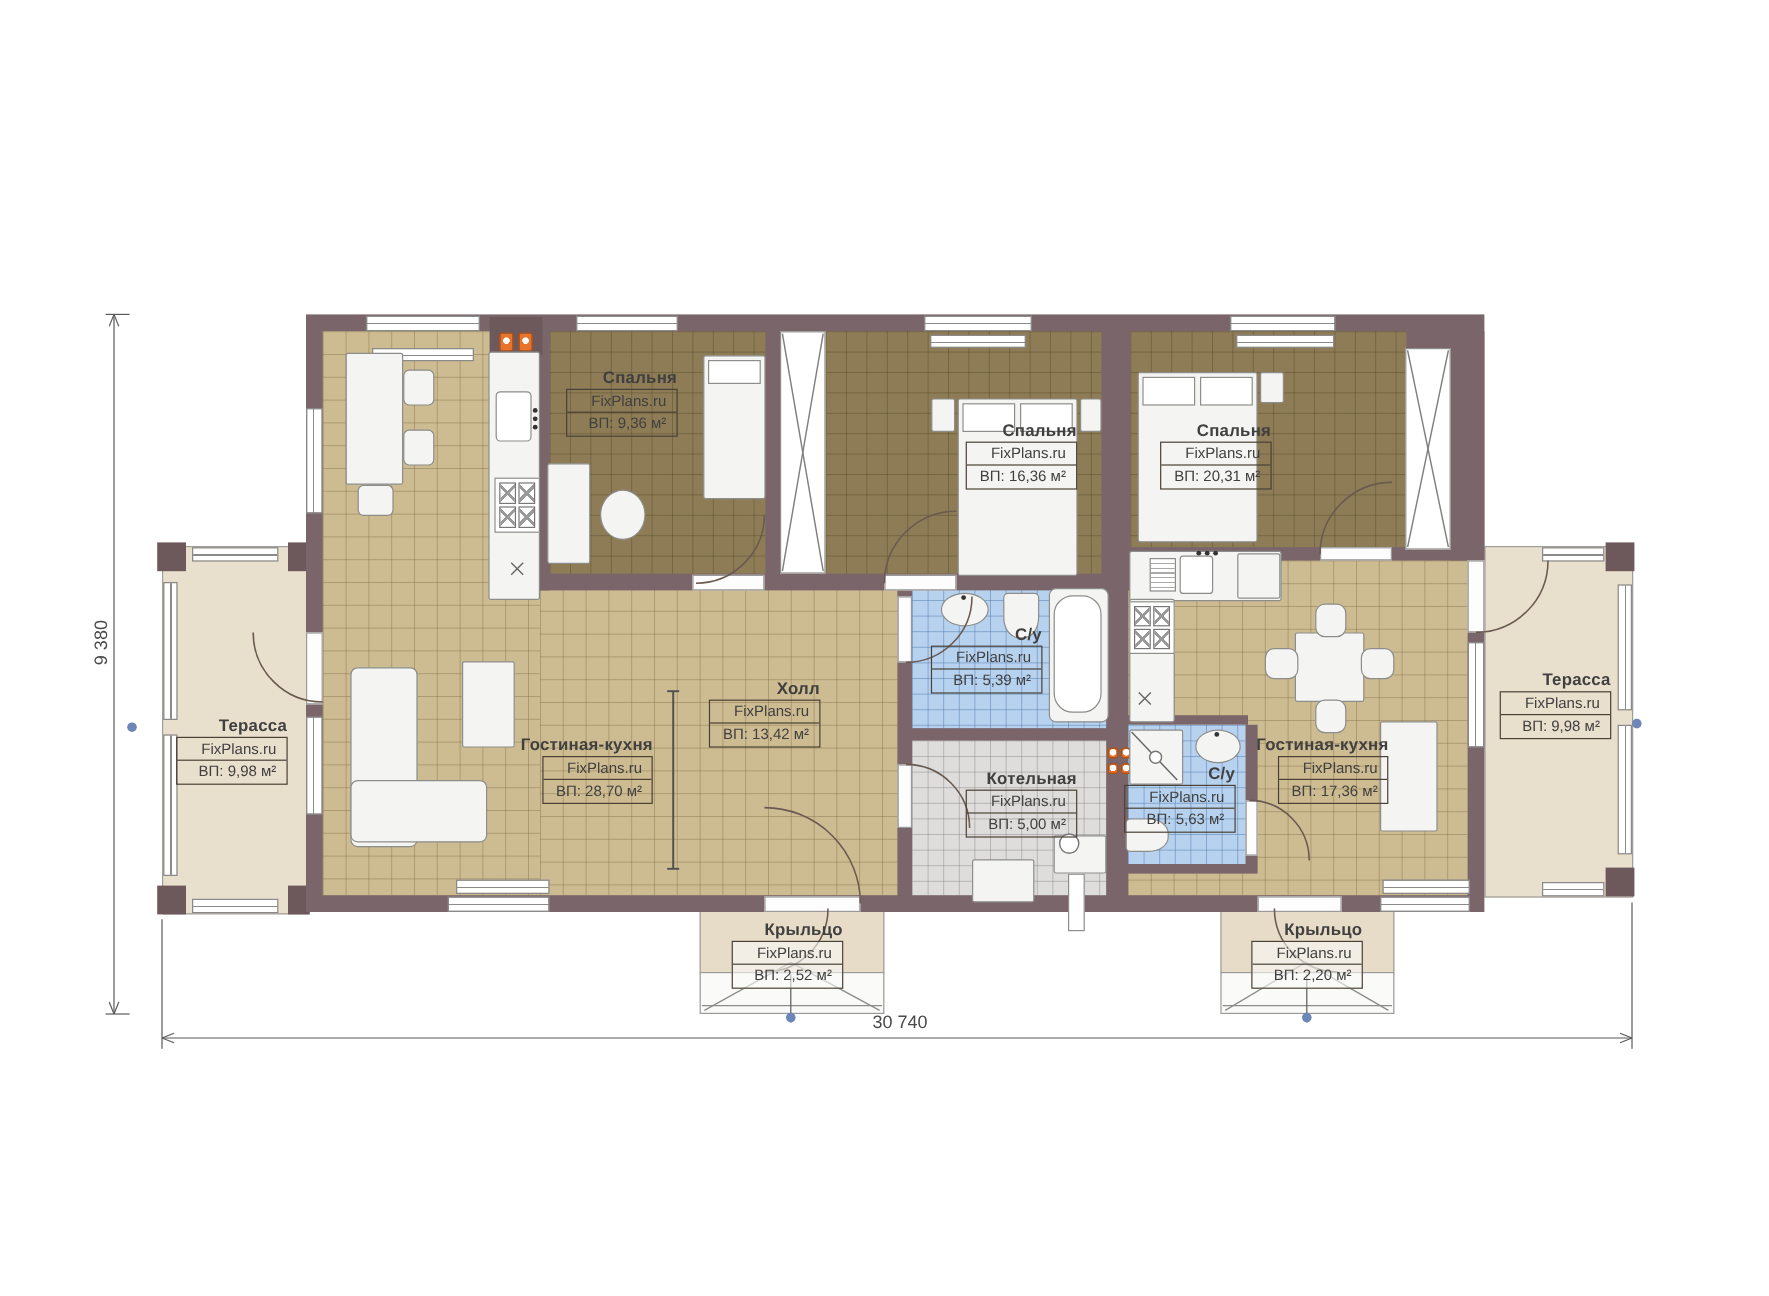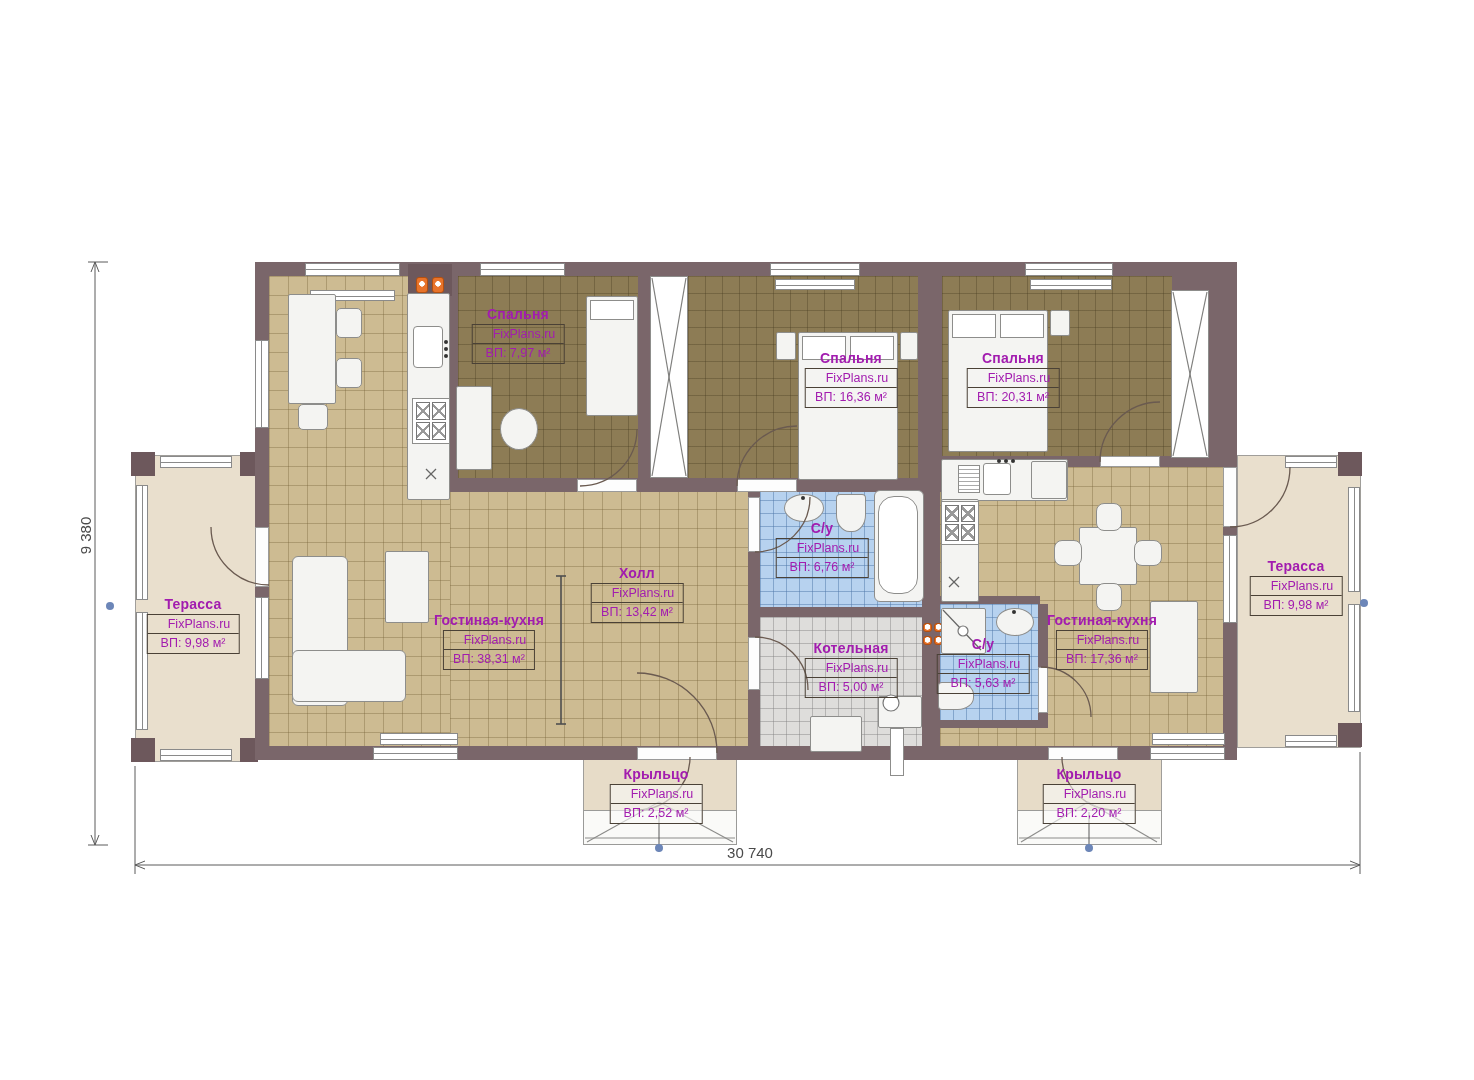--- a/index.html
+++ b/index.html
@@ -35,22 +35,22 @@
   .furn{background:#f4f4f2;border:1px solid #8d8d8b;border-radius:2px;}
   .white{background:#fff;border:1px solid #8d8d8b;}
   .round{border-radius:50%;}
   .vent{background:radial-gradient(circle at 50% 42%,#fff 0 2.5px,#e8732a 3px);
         border:1px solid #b5500f;border-radius:3px;}
   .stove{display:grid;grid-template-columns:1fr 1fr;grid-template-rows:1fr 1fr;
          gap:2px;padding:3px;background:#fff;border:1px solid #8d8d8b;}
   .burner{border:1px solid #777;
     background:linear-gradient(45deg,transparent 44%,#999 44% 56%,transparent 56%),
                linear-gradient(-45deg,transparent 44%,#999 44% 56%,transparent 56%),#fff;}
-  .room-label{position:absolute;transform:translateX(-50%);text-align:center;
-              color:#a21caf;z-index:40;white-space:nowrap;}
+  .room-label{position:absolute;transform:translateX(-50%);text-align:right;
+              color:#404040;z-index:40;white-space:nowrap;}
   .room-name{font-size:14px;font-weight:bold;margin-bottom:2px;letter-spacing:.2px;}
   .label-frame{display:inline-block;border:1px solid #4a4136;font-size:12.5px;line-height:1.3;}
   .label-row{padding:1px 8px;border-top:1px solid #4a4136;}
   .label-row:first-child{border-top:0;margin-left:12px;}
   .dim{position:absolute;color:#4a4a4a;font-size:15px;text-align:center;z-index:45;}
   svg.overlay{position:absolute;left:0;top:0;z-index:30;}
 </style>
 </head>
 <body>
 
@@ -283,21 +283,21 @@
         <circle cx="1089" cy="848" r="4"></circle>
       <circle cx="110" cy="606" r="4"></circle>
         <circle cx="1364" cy="603" r="4"></circle>
     </g>
   </svg>
 
   <div class="room-label" style="left:518px;top:306px;">
     <div class="room-name">Спальня</div>
     <div class="label-frame">
       <div class="label-row">FixPlans.ru</div>
-      <div class="label-row">ВП: 7,97 м²</div>
+      <div class="label-row">ВП: 9,36 м²</div>
     </div>
   </div>
   <div class="room-label" style="left:851px;top:350px;">
     <div class="room-name">Спальня</div>
     <div class="label-frame">
       <div class="label-row">FixPlans.ru</div>
       <div class="label-row">ВП: 16,36 м²</div>
     </div>
   </div>
   <div class="room-label" style="left:1013px;top:350px;">
@@ -311,42 +311,42 @@
     <div class="room-name">Холл</div>
     <div class="label-frame">
       <div class="label-row">FixPlans.ru</div>
       <div class="label-row">ВП: 13,42 м²</div>
     </div>
   </div>
   <div class="room-label" style="left:822px;top:520px;">
     <div class="room-name">С/у</div>
     <div class="label-frame">
       <div class="label-row">FixPlans.ru</div>
-      <div class="label-row">ВП: 6,76 м²</div>
+      <div class="label-row">ВП: 5,39 м²</div>
     </div>
   </div>
   <div class="room-label" style="left:851px;top:640px;">
     <div class="room-name">Котельная</div>
     <div class="label-frame">
       <div class="label-row">FixPlans.ru</div>
       <div class="label-row">ВП: 5,00 м²</div>
     </div>
   </div>
   <div class="room-label" style="left:983px;top:636px;">
     <div class="room-name">С/у</div>
     <div class="label-frame">
       <div class="label-row">FixPlans.ru</div>
       <div class="label-row">ВП: 5,63 м²</div>
     </div>
   </div>
   <div class="room-label" style="left:489px;top:612px;">
     <div class="room-name">Гостиная-кухня</div>
     <div class="label-frame">
       <div class="label-row">FixPlans.ru</div>
-      <div class="label-row">ВП: 38,31 м²</div>
+      <div class="label-row">ВП: 28,70 м²</div>
     </div>
   </div>
   <div class="room-label" style="left:1102px;top:612px;">
     <div class="room-name">Гостиная-кухня</div>
     <div class="label-frame">
       <div class="label-row">FixPlans.ru</div>
       <div class="label-row">ВП: 17,36 м²</div>
     </div>
   </div>
   <div class="room-label" style="left:193px;top:596px;">

